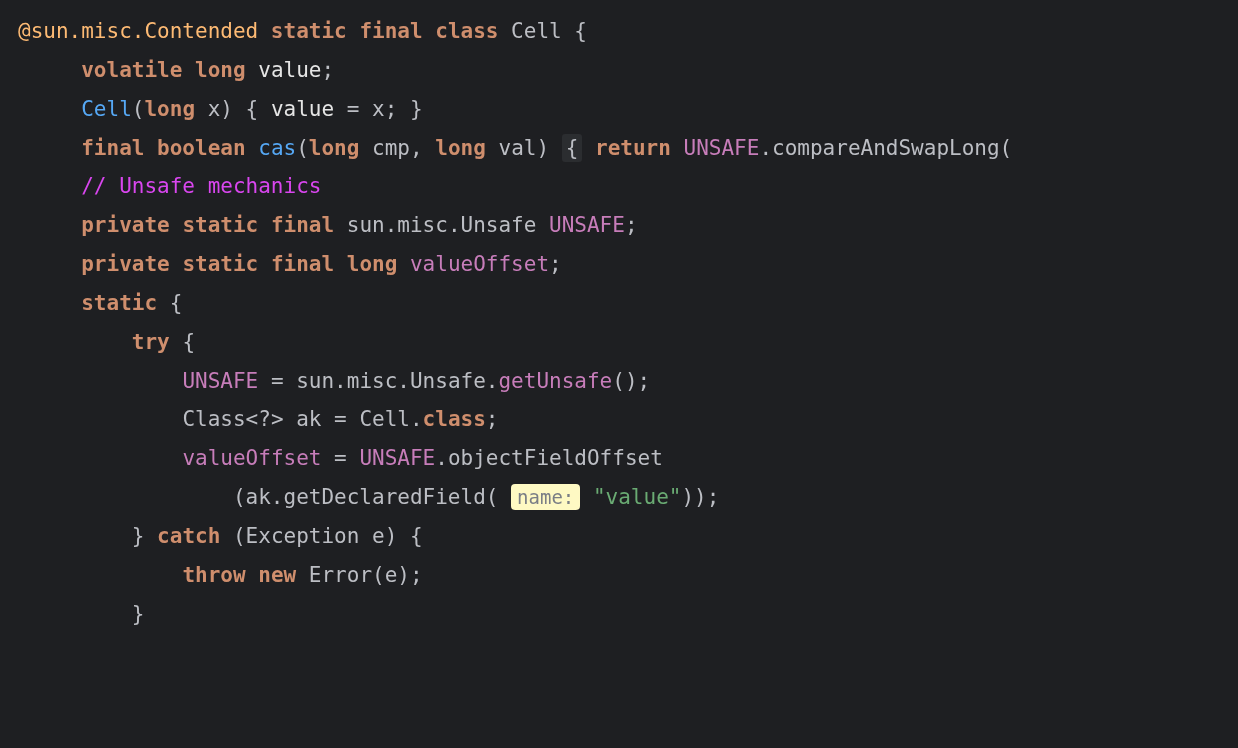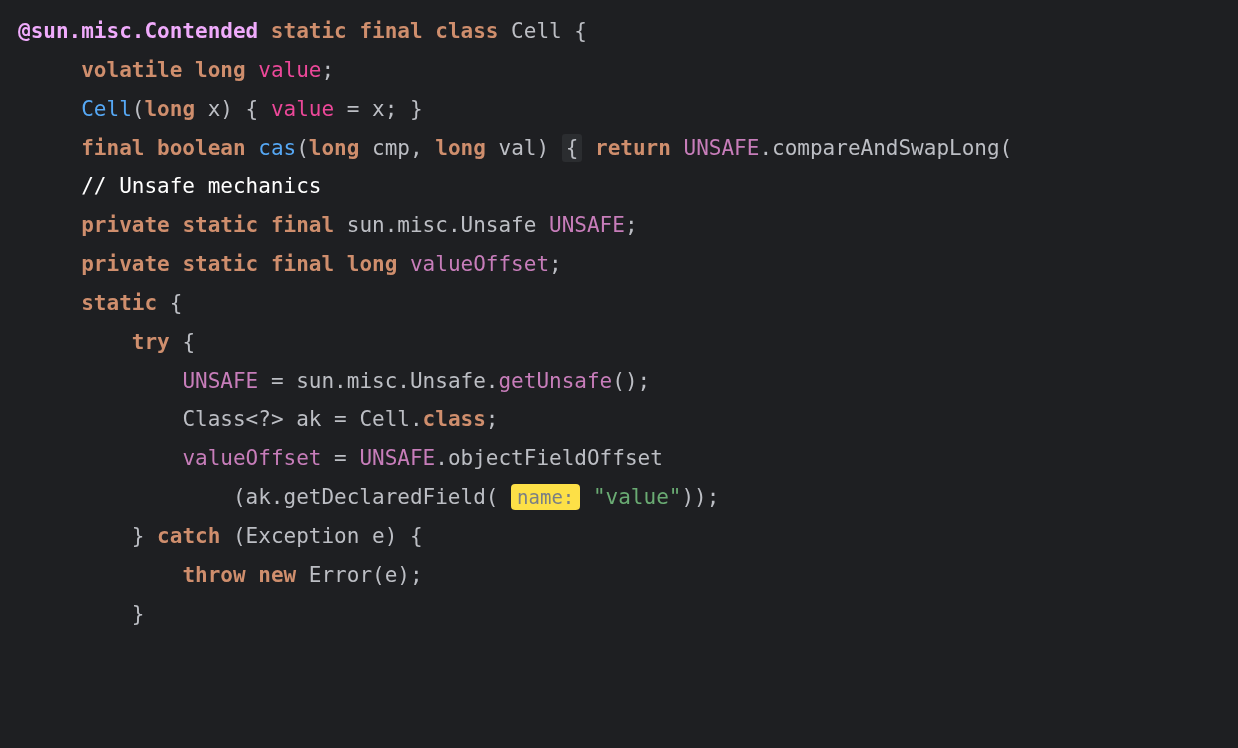--- a/index.html
+++ b/index.html
@@ -16,32 +16,32 @@
       padding: 12px 18px;
       overflow: hidden;
       width: 1238px;
       height: 748px;
       white-space: nowrap;
     }
     .code-line {
       display: block;
       white-space: pre;
     }
-    .annotation { color: #f0abfc; font-weight: bold; }
+    .annotation { color: #fdba74; }
     .keyword { color: #cf8e6d; font-weight: bold; }
     .classname { color: #bcbec4; }
     .method-decl { color: #56a8f5; }
     .field-static-italic { color: #c77dba; }
-    .field { color: #ec4899; }
-    .comment { color: #ffffff; }
+    .field { color: #e5e5e5; }
+    .comment { color: #d946ef; }
     .string { color: #6aab73; }
     .punct { color: #bcbec4; }
     .param-hint {
       color: #7a7e85;
-      background-color: #fde047;
+      background-color: #fef9c3;
       padding: 2px 6px;
       border-radius: 4px;
       font-style: normal;
       font-size: 19px;
     }
     .dim-brace {
       background-color: #2b2d30;
       padding: 2px 4px;
       border-radius: 3px;
     }

